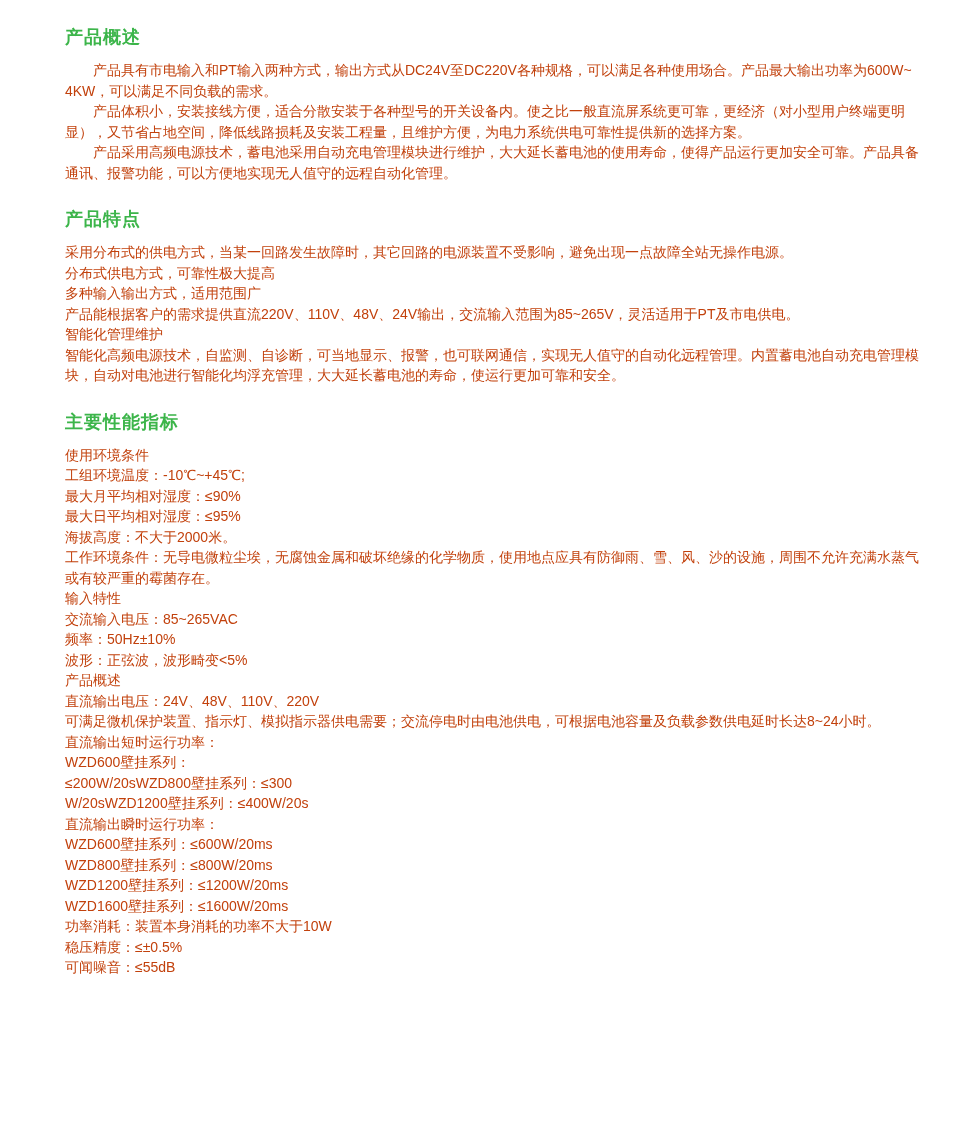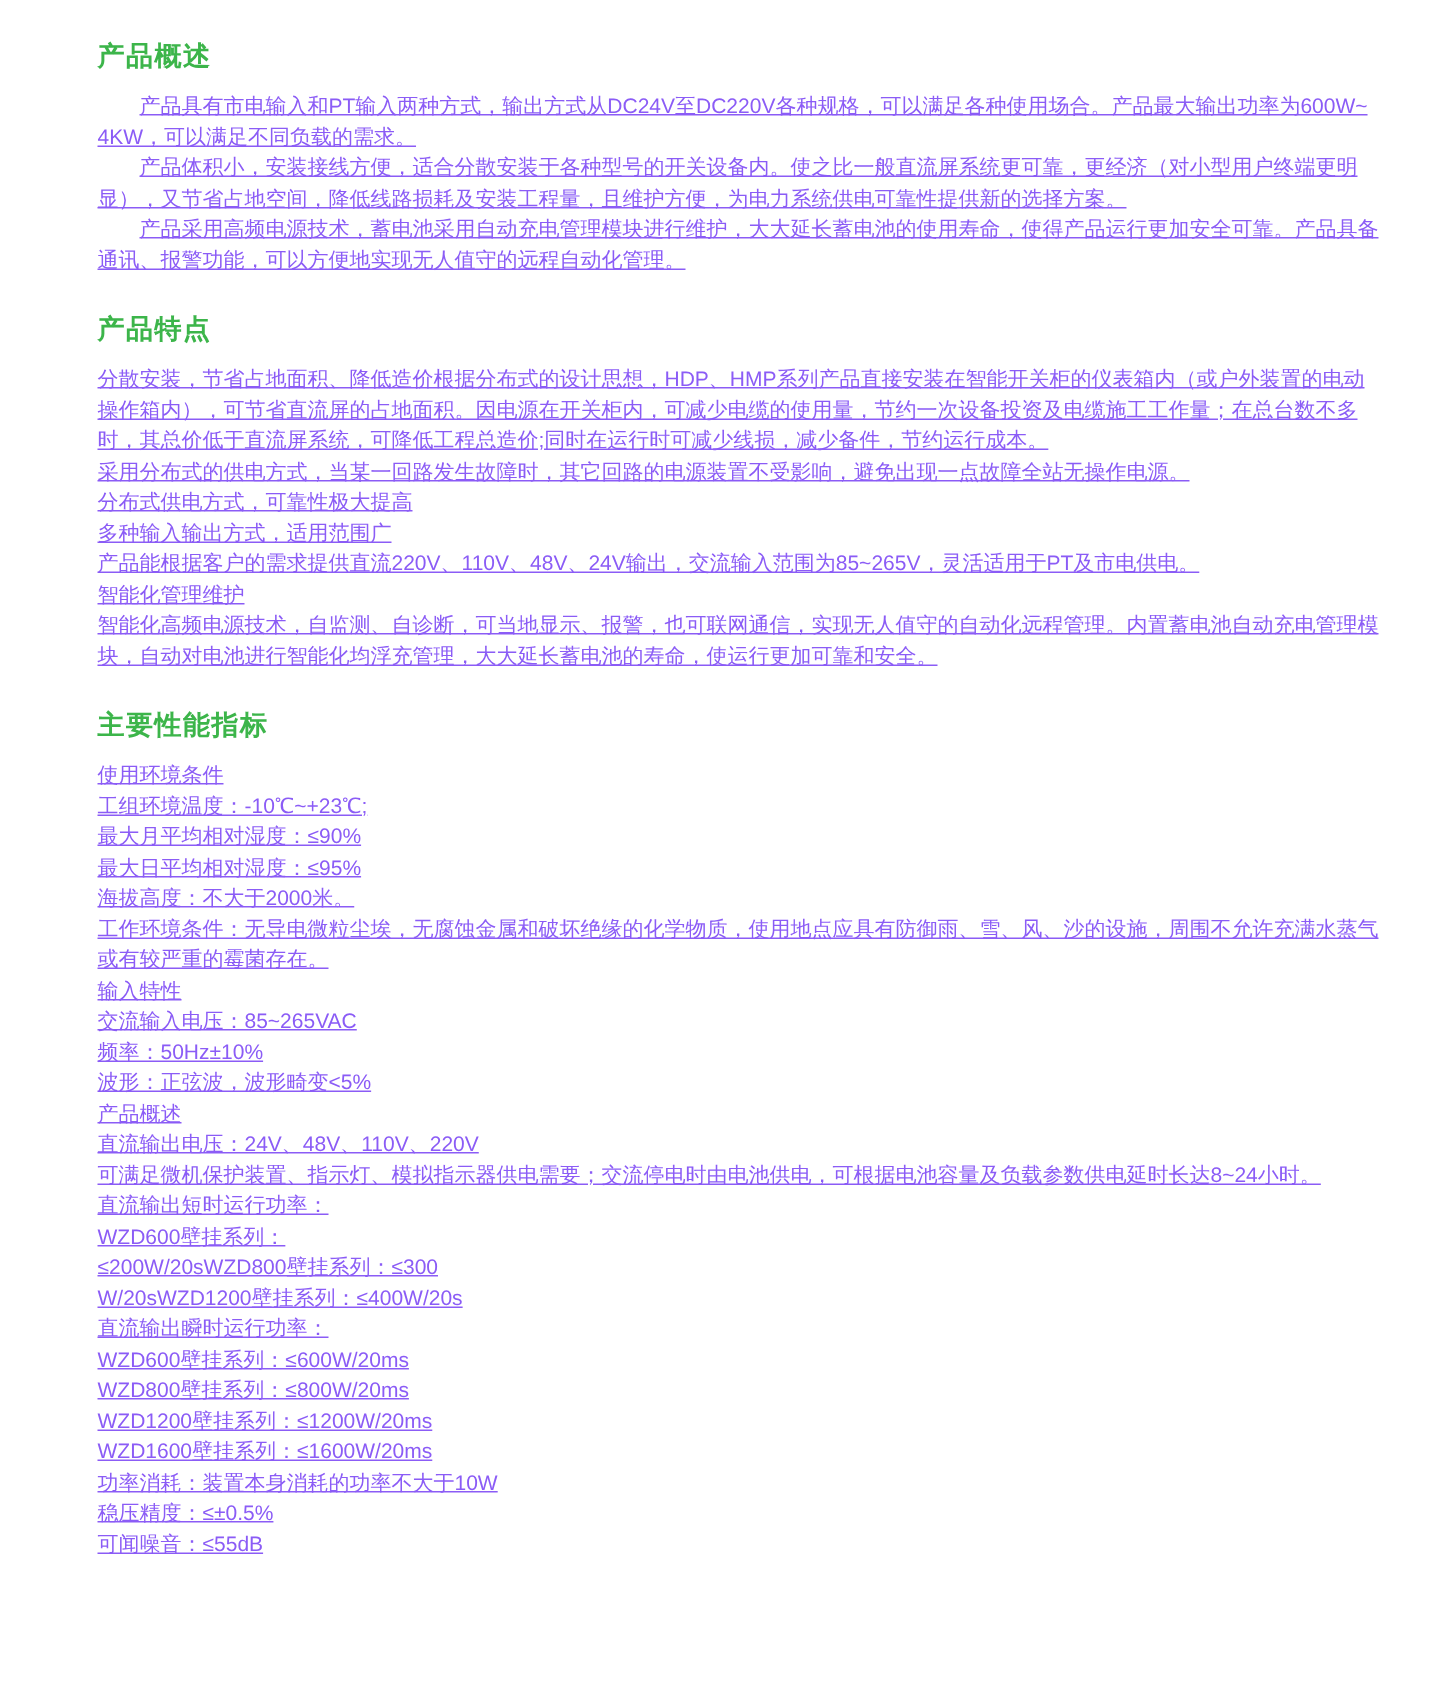--- a/index.html
+++ b/index.html
@@ -27,23 +27,22 @@
     font-size: 18px;
     font-weight: 600;
     letter-spacing: 1px;
     line-height: 21px;
     margin: 0 0 12px 0;
   }
   .body-text p {
     margin: 0;
     font-size: 14px;
     line-height: 20.5px;
-    color: #8b5cf6;
+    color: #c2410c;
     word-break: break-all;
-    text-decoration: underline;
   }
   .indent p {
     text-indent: 2em;
   }
   .spec-list p {
     text-indent: 0;
   }
 </style>
 </head>
 <body>
@@ -55,35 +54,34 @@
     <div class="body-text indent">
         <p>产品具有市电输入和PT输入两种方式，输出方式从DC24V至DC220V各种规格，可以满足各种使用场合。产品最大输出功率为600W~4KW，可以满足不同负载的需求。</p>
         <p>产品体积小，安装接线方便，适合分散安装于各种型号的开关设备内。使之比一般直流屏系统更可靠，更经济（对小型用户终端更明显），又节省占地空间，降低线路损耗及安装工程量，且维护方便，为电力系统供电可靠性提供新的选择方案。</p>
         <p>产品采用高频电源技术，蓄电池采用自动充电管理模块进行维护，大大延长蓄电池的使用寿命，使得产品运行更加安全可靠。产品具备通讯、报警功能，可以方便地实现无人值守的远程自动化管理。</p>
       </div>
   </section>
 
   <section class="section">
     <h2 class="sec-h">产品特点</h2>
     <div class="body-text">
-        <p>分散安装，节省占地面积、降低造价根据分布式的设计思想，HDP、HMP系列产品直接安装在智能开关柜的仪表箱内（或户外装置的电动操作箱内），可节省直流屏的占地面积。因电源在开关柜内，可减少电缆的使用量，节约一次设备投资及电缆施工工作量；在总台数不多时，其总价低于直流屏系统，可降低工程总造价;同时在运行时可减少线损，减少备件，节约运行成本。</p>
         <p>采用分布式的供电方式，当某一回路发生故障时，其它回路的电源装置不受影响，避免出现一点故障全站无操作电源。</p>
         <p>分布式供电方式，可靠性极大提高</p>
         <p>多种输入输出方式，适用范围广</p>
         <p>产品能根据客户的需求提供直流220V、110V、48V、24V输出，交流输入范围为85~265V，灵活适用于PT及市电供电。</p>
         <p>智能化管理维护</p>
         <p>智能化高频电源技术，自监测、自诊断，可当地显示、报警，也可联网通信，实现无人值守的自动化远程管理。内置蓄电池自动充电管理模块，自动对电池进行智能化均浮充管理，大大延长蓄电池的寿命，使运行更加可靠和安全。</p>
       </div>
   </section>
 
   <section class="section">
     <h2 class="sec-h">主要性能指标</h2>
     <div class="body-text spec-list">
         <p>使用环境条件</p>
-        <p>工组环境温度：-10℃~+23℃;</p>
+        <p>工组环境温度：-10℃~+45℃;</p>
         <p>最大月平均相对湿度：≤90%</p>
         <p>最大日平均相对湿度：≤95%</p>
         <p>海拔高度：不大于2000米。</p>
         <p>工作环境条件：无导电微粒尘埃，无腐蚀金属和破坏绝缘的化学物质，使用地点应具有防御雨、雪、风、沙的设施，周围不允许充满水蒸气或有较严重的霉菌存在。</p>
         <p>输入特性</p>
         <p>交流输入电压：85~265VAC</p>
         <p>频率：50Hz±10%</p>
         <p>波形：正弦波，波形畸变&lt;5%</p>
         <p>产品概述</p>
         <p>直流输出电压：24V、48V、110V、220V</p>

